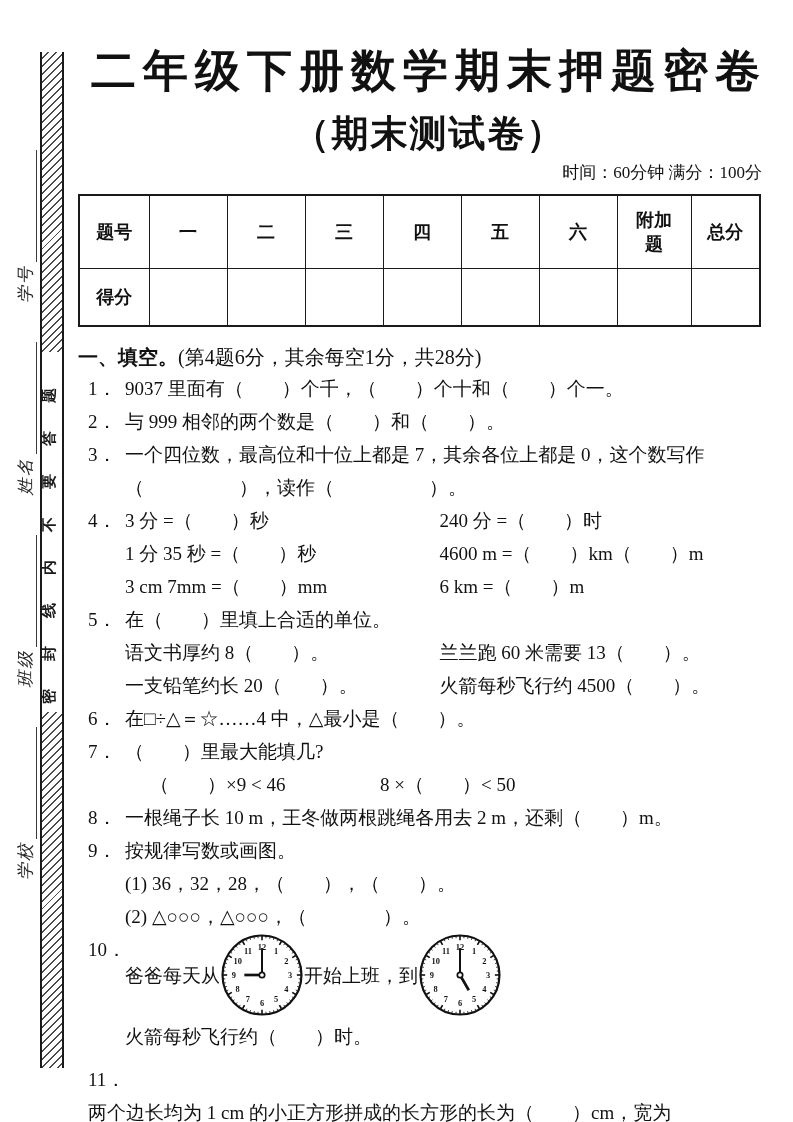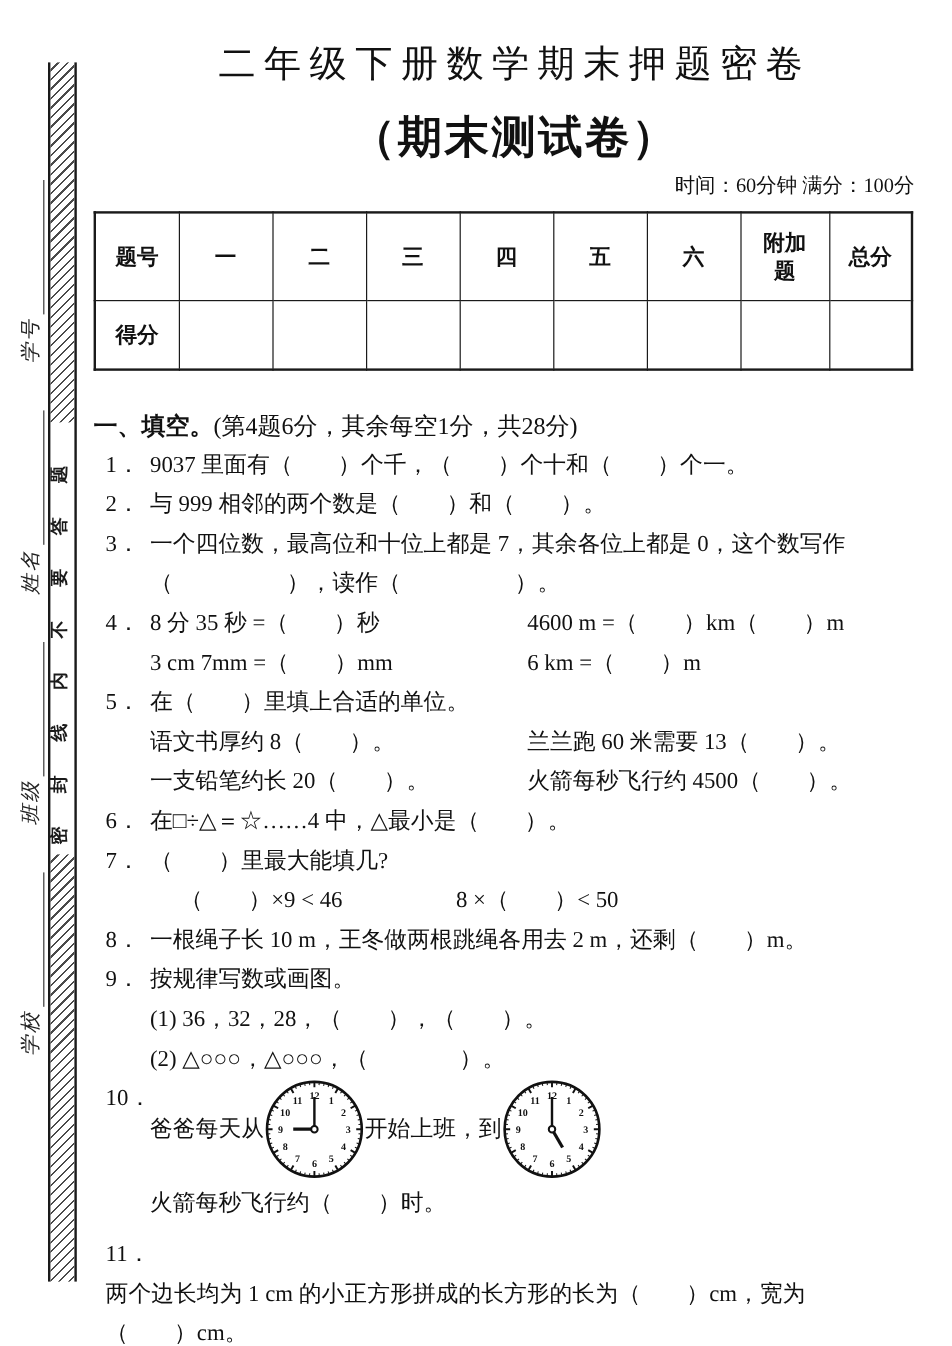--- a/index.html
+++ b/index.html
@@ -30,35 +30,35 @@
   .seal-gap{height:360px;}
   .seal-text{
     position:absolute;left:-127px;top:521px;width:356px;height:22px;
     transform:rotate(-90deg);
     font-size:15px;font-weight:bold;color:#1a1a1a;
     text-align:center;letter-spacing:28px;white-space:nowrap;
   }
   
   .main{position:absolute;left:78px;top:0;width:702px;}
   .title{
-    margin-top:24px;text-align:center;font-size:31px;font-weight:normal;
+    margin-top:42px;text-align:center;font-size:45px;font-weight:bold;
     line-height:58px;letter-spacing:7px;white-space:nowrap;
   }
   .subtitle{margin-top:10px;text-align:center;font-size:37px;font-weight:bold;line-height:48px;letter-spacing:2px;}
   .meta{margin-top:4px;margin-right:18px;text-align:right;font-size:17px;line-height:22px;}
   table.score{
     border-collapse:collapse;margin-top:10px;width:683px;
     border:2.2px solid #1a1a1a;table-layout:fixed;
   }
   table.score td{
     border:1.6px solid #1a1a1a;height:32px;text-align:center;
     font-size:18px;font-weight:bold;padding:12px;
   }
   
-  .section{margin-top:32px;font-size:20px;line-height:30px;}
+  .section{margin-top:15px;font-size:20px;line-height:30px;}
   .section .sec-label{font-weight:bold;}
   .qarea{font-size:19px;line-height:33px;}
   .q{display:flex;padding-left:10px;}
   .qno{width:37px;flex-shrink:0;}
   .qtext{flex:1;}
   .cols{display:flex;}
   .cols .c1{width:48%;}
   .cols .c2{flex:1;}
   .row3{display:flex;margin-left:25px;}
   .row3 span{display:inline-block;}
@@ -165,21 +165,25 @@
         <div class="qtext">
           <div>一个四位数，最高位和十位上都是 7，其余各位上都是 0，这个数写作</div>
           <div>（　　　　　），读作（　　　　　）。</div>
         </div>
       </div>
 
       <div class="q">
         <span class="qno">4．</span>
         <div class="qtext">
           <div class="cols">
-            <span class="c1">8 分 35 秒 =（　　）秒</span>
+            <span class="c1">3 分 =（　　）秒</span>
+            <span class="c2">240 分 =（　　）时</span>
+          </div>
+          <div class="cols">
+            <span class="c1">1 分 35 秒 =（　　）秒</span>
             <span class="c2">4600 m =（　　）km（　　）m</span>
           </div>
           <div class="cols">
             <span class="c1">3 cm 7mm =（　　）mm</span>
             <span class="c2">6 km =（　　）m</span>
           </div>
         </div>
       </div>
 
       <div class="q">

